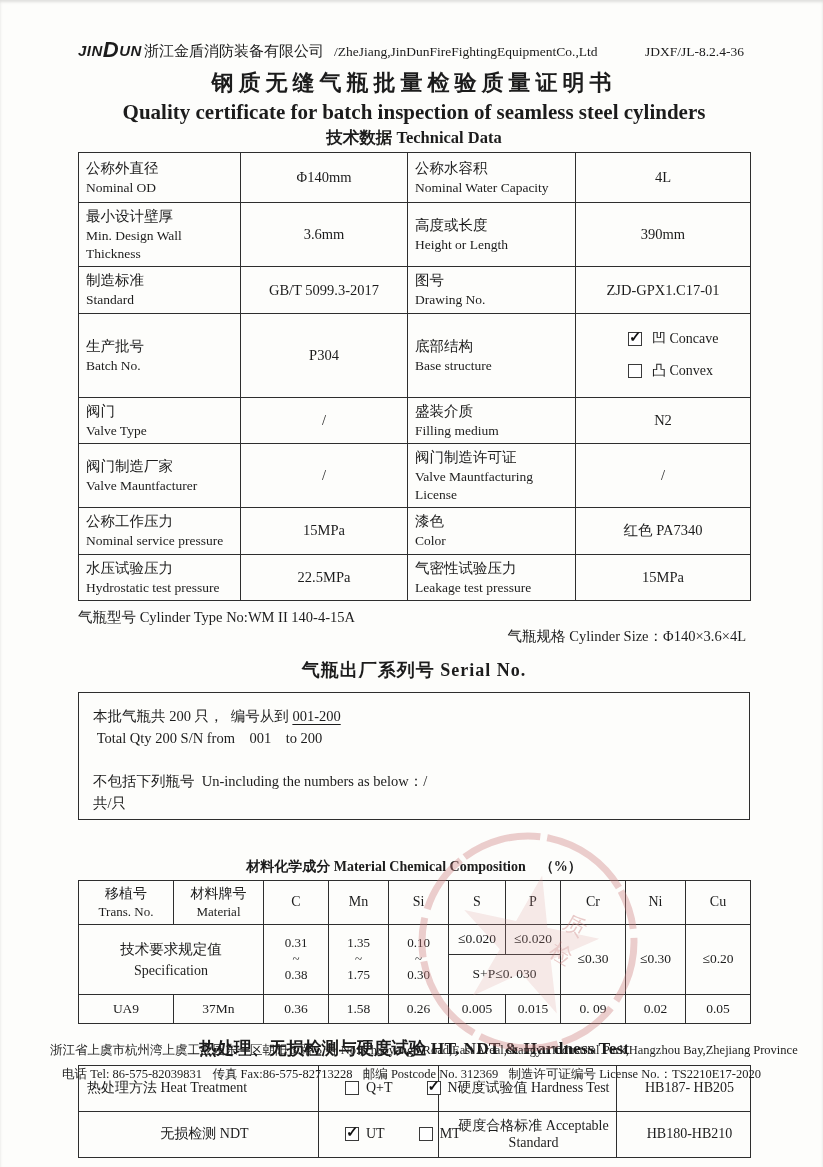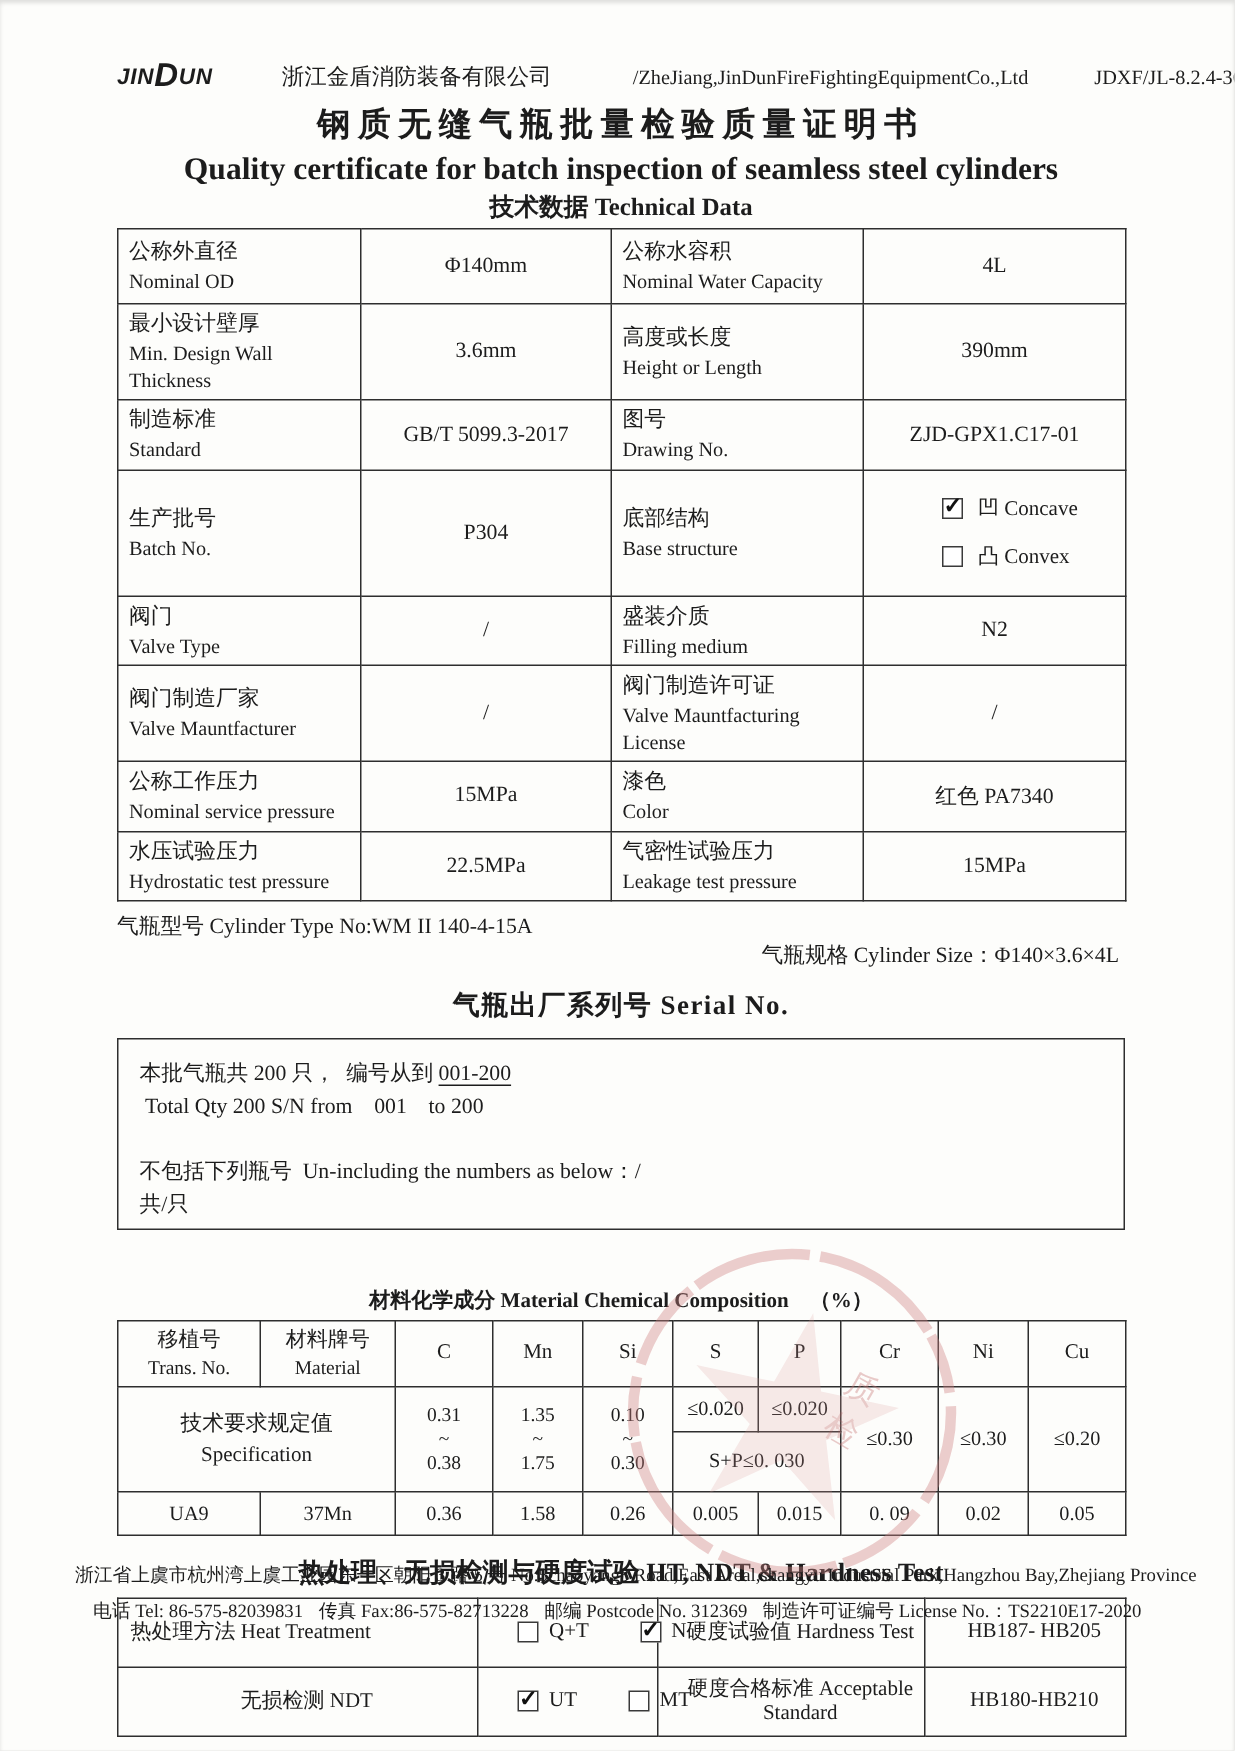--- a/index.html
+++ b/index.html
@@ -5,21 +5,21 @@
   * { margin: 0; padding: 0; box-sizing: border-box; }
   html, body { background: #e9e9e7; }
   body { width: 823px; font-family: "Liberation Serif", "DejaVu Serif", serif; color: #1c1c1c; }
   .page {
     position: relative; width: 823px; height: 1167px; background: #fdfdfb;
     overflow: hidden; box-shadow: inset 0 2px 3px rgba(0,0,0,0.12);
   }
   .content { position: relative; width: 672px; margin: 0 auto 0 78px; }
 
   
-  .hdr { display: flex; align-items: baseline; padding-top: 36px; gap: 44px; }
+  .hdr { display: flex; align-items: baseline; padding-top: 36px; }
   .logo { font-family: "Liberation Sans", sans-serif; font-style: italic; font-weight: bold; letter-spacing: 0.5px; white-space: nowrap; }
   .logo .lg-s { font-size: 15px; }
   .logo .lg-d { font-size: 22px; position: relative; top: 1px; }
   .company-cn { font-size: 15px; margin-left: 2px; white-space: nowrap; }
   .company-en { font-size: 13.5px; margin-left: 10px; white-space: nowrap; }
   .doc-no { font-size: 13.5px; margin-left: auto; margin-right: 6px; white-space: nowrap; }
 
   .title-cn { text-align: center; font-size: 22px; font-weight: bold; letter-spacing: 5px; margin-top: 6px; }
   .title-en { text-align: center; font-size: 21px; font-weight: bold; margin-top: 2px; }
   .sec-head { text-align: center; font-weight: bold; }

